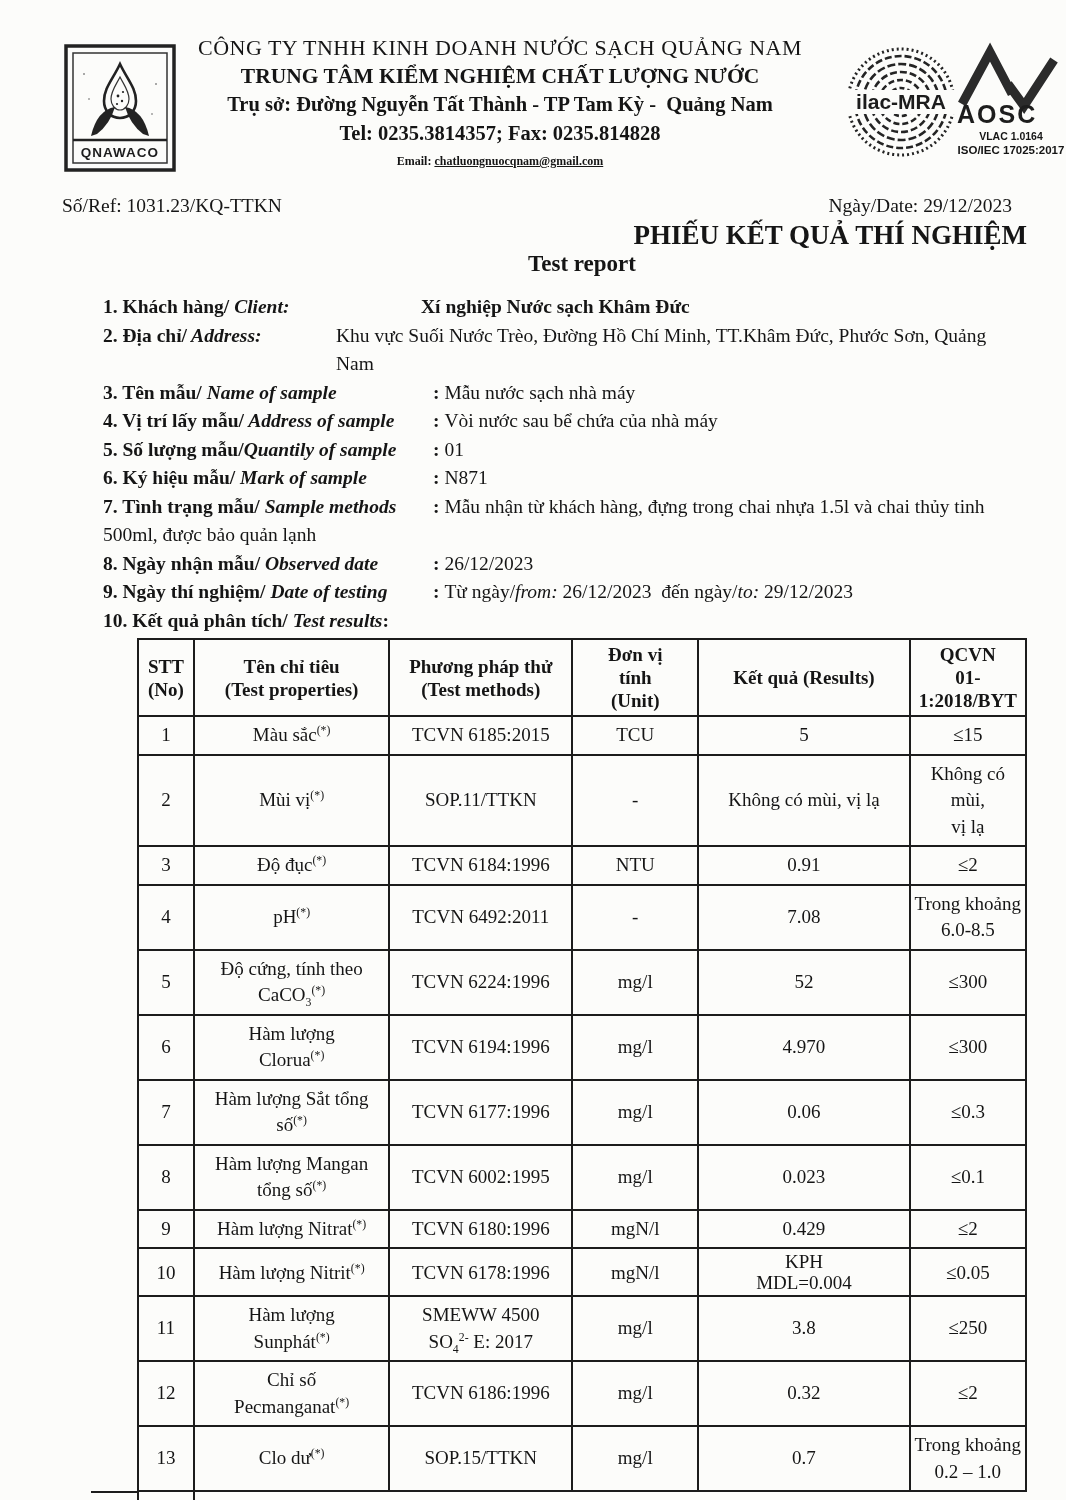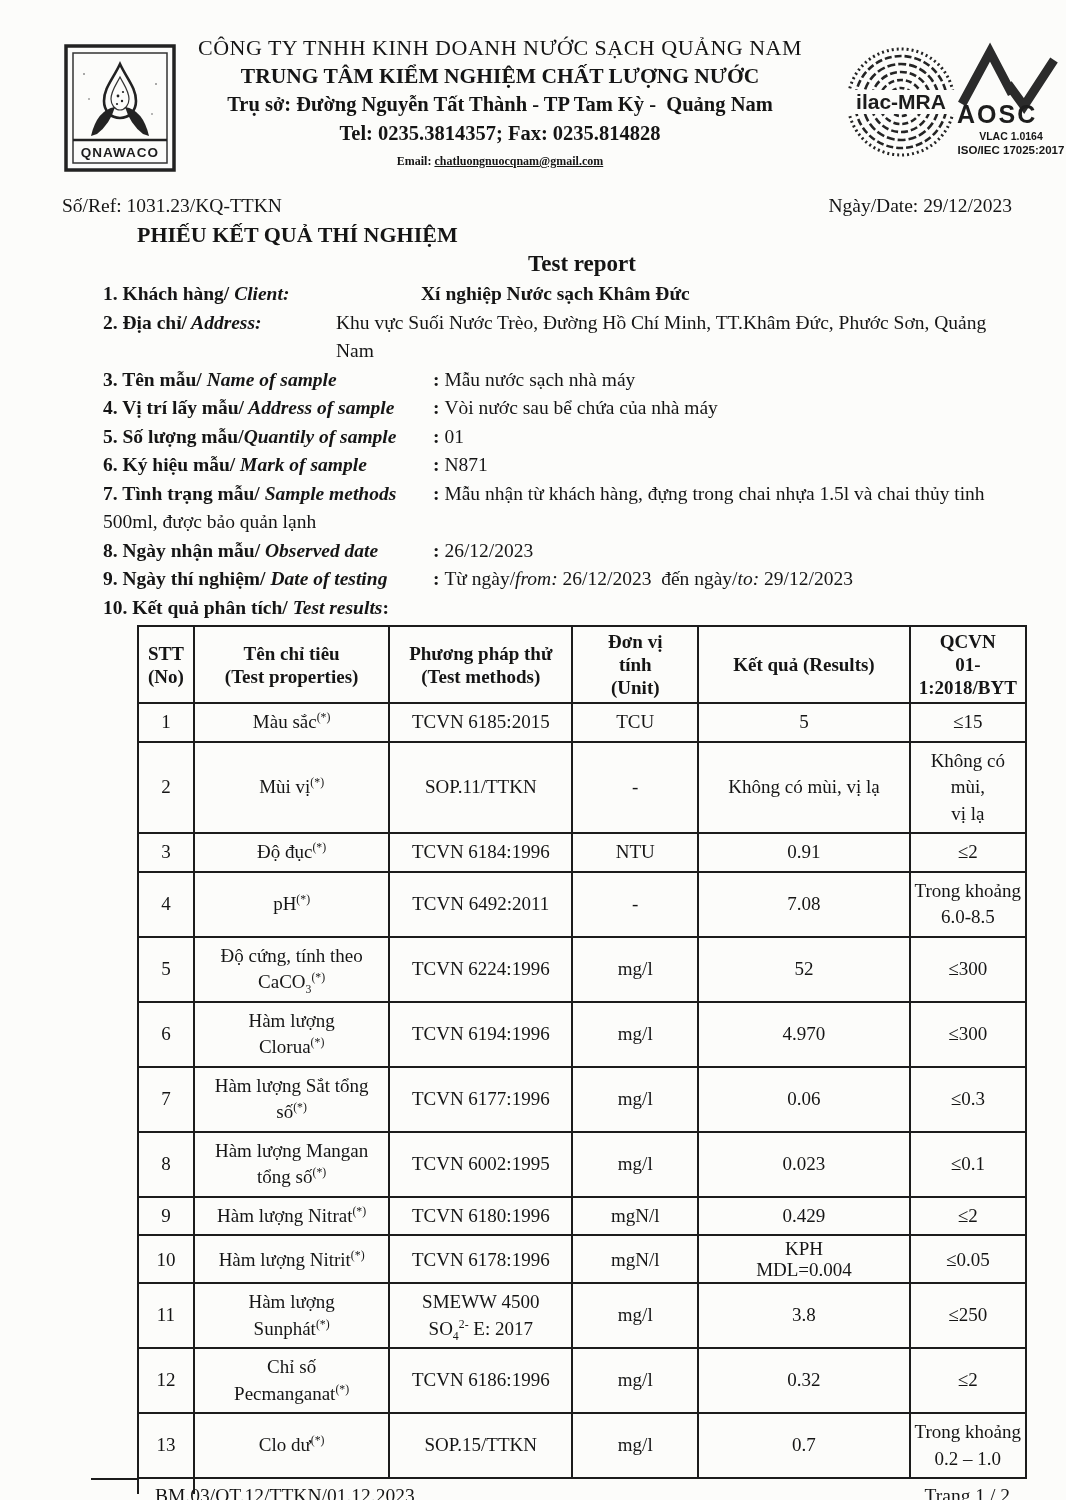--- a/index.html
+++ b/index.html
@@ -18,24 +18,24 @@
   .ht5{font-size:12px;line-height:29px;font-weight:bold;}
   .ht5 u{font-weight:bold;}
   .certs{position:absolute;left:843px;top:38px;width:223px;height:130px;}
   .ilac{position:absolute;left:0;top:6px;}
   .aosc-wrap{position:absolute;left:113px;top:4px;width:110px;text-align:center;}
   .aosc-sub1{font-size:10.5px;font-weight:bold;line-height:13px;font-family:"Liberation Sans","DejaVu Sans",sans-serif;}
   .aosc-sub2{font-size:11.5px;font-weight:bold;line-height:14px;font-family:"Liberation Sans","DejaVu Sans",sans-serif;}
   .spacer{height:192px;}
   
   .ref-row{display:flex;justify-content:space-between;margin:0 54px 0 62px;font-size:19.5px;line-height:28px;}
-  .doc-title{width:890px;margin-left:137px;text-align:left;font-size:22px;font-weight:bold;line-height:30px;}
+  .doc-title{width:890px;margin-left:137px;text-align:right;font-size:27px;font-weight:bold;line-height:30px;}
   .doc-subtitle{width:890px;margin-left:137px;text-align:center;font-size:23px;font-weight:bold;line-height:28px;}
   
-  .fields{margin:2px 0 0 103px;width:916px;font-size:19.5px;}
+  .fields{margin:15px 0 0 103px;width:916px;font-size:19.5px;}
   .field{line-height:28.5px;}
   .flabel{display:inline-block;vertical-align:top;}
   .f-std .flabel{width:330px;}
   .f-client .flabel{width:318px;}
   .f-address .flabel{width:233px;}
   .f-heading .flabel{width:auto;}
   .f-client .fvalue{font-weight:bold;}
   .f-address .fvalue{display:inline-block;width:676px;vertical-align:top;}
   .fsep{font-weight:bold;}
   

